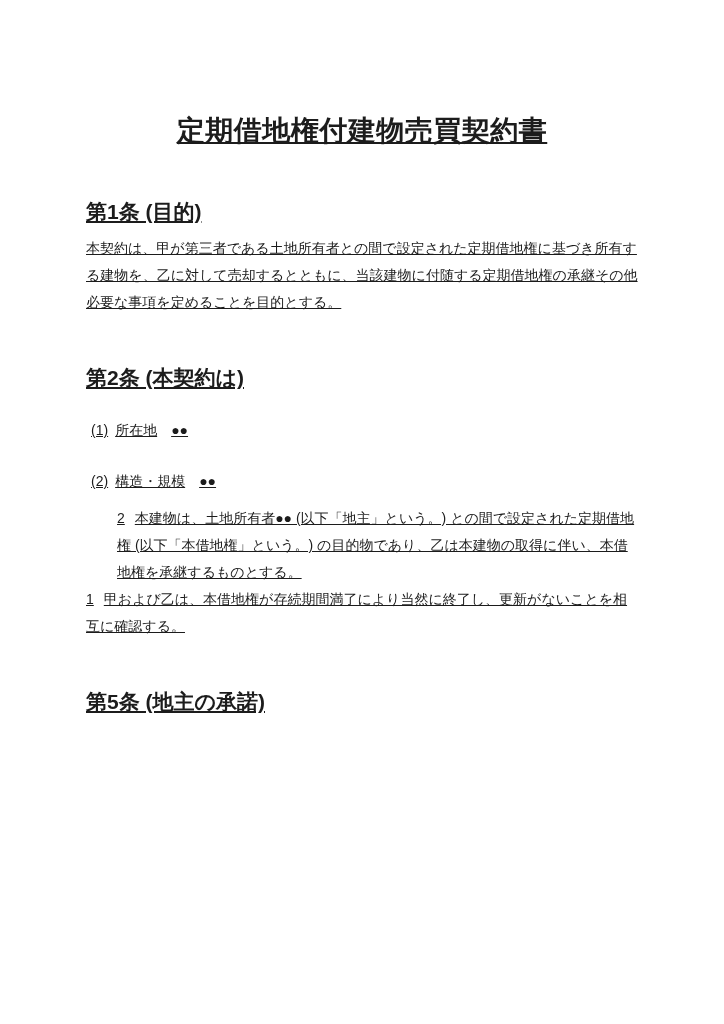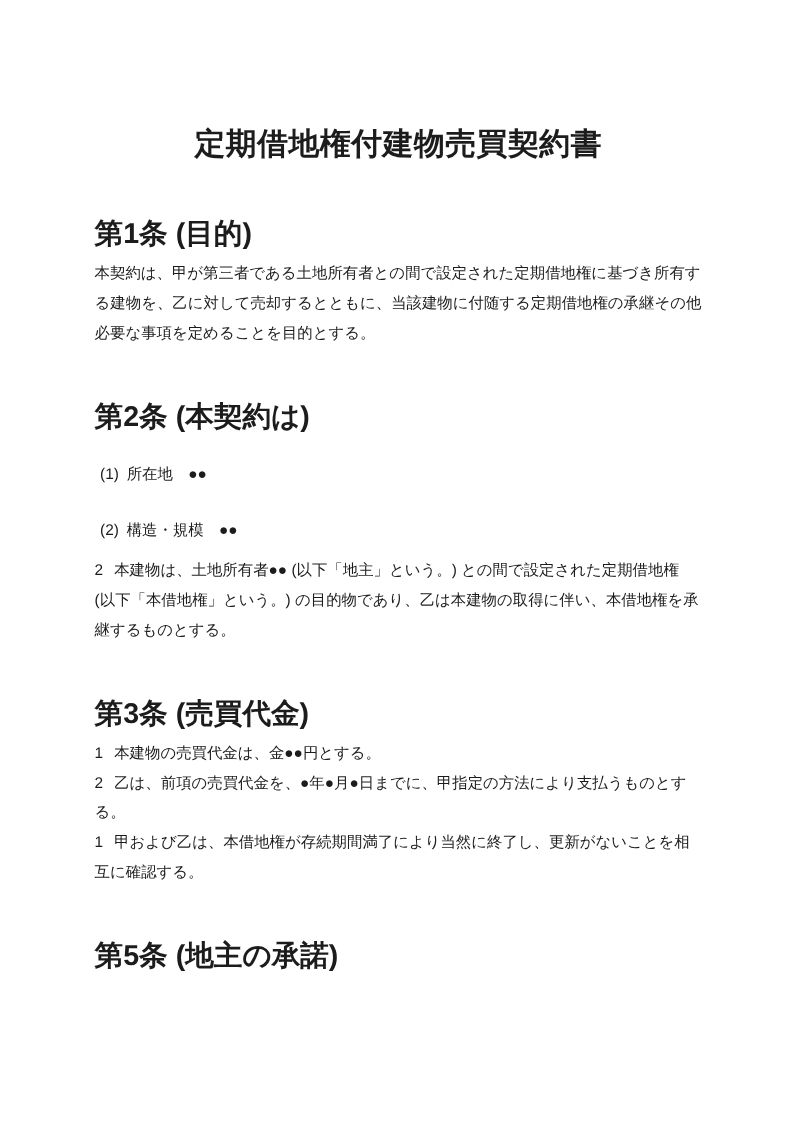--- a/index.html
+++ b/index.html
@@ -6,73 +6,69 @@
   .page {
     position: relative;
     width: 724px;
     height: 1024px;
     box-sizing: border-box;
     padding: 112px 86px 0 86px;
     background: #ffffff;
     color: #1c1c1c;
     font-family: "Liberation Sans", "DejaVu Sans", sans-serif;
     overflow: hidden;
+    text-decoration: underline;
   }
   .doc-title {
     margin: 0;
     font-size: 28px;
     font-weight: bold;
     text-align: center;
     line-height: 38px;
     letter-spacing: 0.5px;
   }
   .intro {
     margin: 48px 0 0 0;
     font-size: 14px;
     line-height: 20px;
   }
   .article-section { margin: 0; }
   .article-heading {
     margin: 47px 0 8px 0;
-    font-size: 26px;
+    font-size: 21px;
     font-weight: bold;
     line-height: 30px;
   }
   .body-line {
     margin: 0;
     font-size: 14px;
     line-height: 27px;
   }
   .clause-num { margin-right: 10px; }
   .detail { padding-left: 5px; margin-top: 24px; }
   .detail-num { margin-right: 7px; }
   .detail-value { margin-left: 14px; }
-  .gap { margin-top: 10px; }
+  .gap { margin-top: 10px; margin-left: 31px; }
 </style>
 </head>
 <body>
 
 <div class="page">
   <h1 class="doc-title">定期借地権付建物売買契約書</h1>
   <div id="articles">
       <section class="article-section">
         <h2 class="article-heading">第1条 (目的)</h2>
         <p class="body-line">本契約は、甲が第三者である土地所有者との間で設定された定期借地権に基づき所有する建物を、乙に対して売却するとともに、当該建物に付随する定期借地権の承継その他必要な事項を定めることを目的とする。</p>
       </section>
       <section class="article-section">
         <h2 class="article-heading">第2条 (本契約は)</h2>
         <p class="body-line detail"><span class="detail-num">(1)</span><span class="detail-label">所在地</span><span class="detail-value">●●</span></p>
         <p class="body-line detail"><span class="detail-num">(2)</span><span class="detail-label">構造・規模</span><span class="detail-value">●●</span></p>
         <p class="body-line clause gap"><span class="clause-num">2</span><span class="clause-text">本建物は、土地所有者●● (以下「地主」という。) との間で設定された定期借地権 (以下「本借地権」という。) の目的物であり、乙は本建物の取得に伴い、本借地権を承継するものとする。</span></p>
       </section>
       <section class="article-section">
-        <h2 class="article-heading">第3条 (売買代金)</h2>
-        <p class="body-line clause"><span class="clause-num">1</span><span class="clause-text">本建物の売買代金は、金●●円とする。</span></p>
-        <p class="body-line clause"><span class="clause-num">2</span><span class="clause-text">乙は、前項の売買代金を、●年●月●日までに、甲指定の方法により支払うものとする。</span></p>
-      </section>
-      <section class="article-section">
         <p class="body-line clause"><span class="clause-num">1</span><span class="clause-text">甲および乙は、本借地権が存続期間満了により当然に終了し、更新がないことを相互に確認する。</span></p>
       </section>
       <section class="article-section">
         <h2 class="article-heading">第5条 (地主の承諾)</h2>
       </section>
     </div>
 </div>
 
 </body></html>

